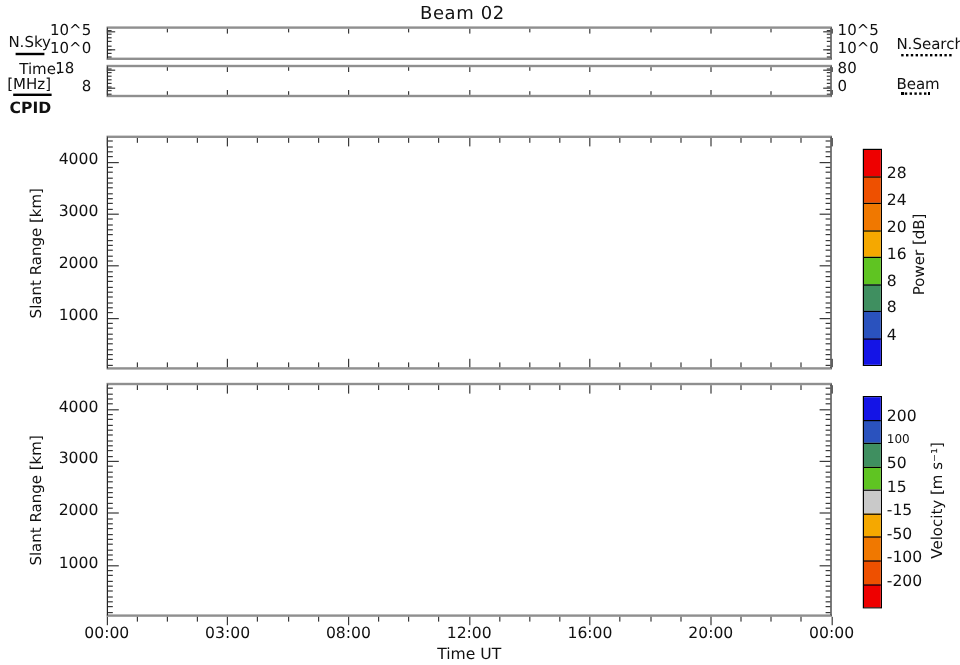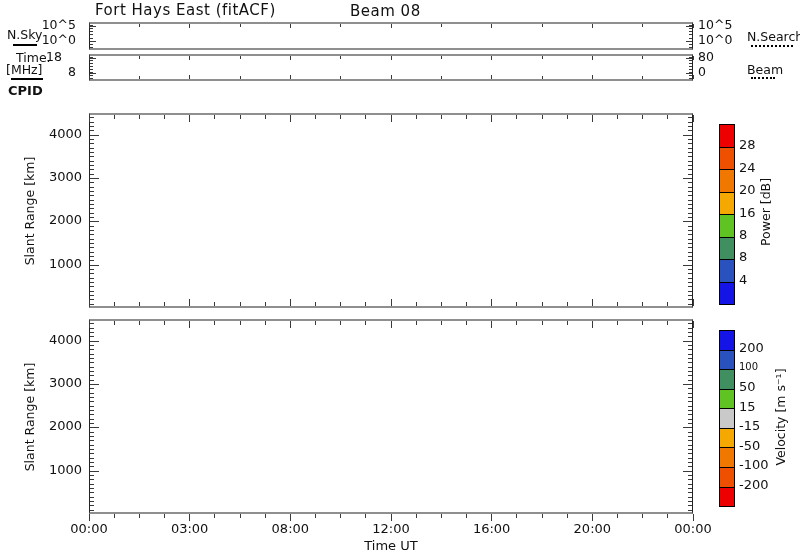--- a/index.html
+++ b/index.html
@@ -19,22 +19,21 @@
   .cbar-seg + .cbar-seg{border-top:1px solid #000;}
   .ytick-lbl{font-size:13px;text-align:right;}
   .sm-lbl{font-size:12.5px;}
   .xlbl{font-size:13px;text-align:center;width:60px;}
 </style>
 </head>
 <body>
 
 <div class="stage">
 
-  <div class="lbl" style="left:95px;top:2px;font-size:15px;letter-spacing:0.5px;">Fort Hays East (fitACF)</div>
-  <div class="lbl" style="left:350px;top:3px;font-size:15px;letter-spacing:0.5px;">Beam 08</div>
+  <div class="lbl" style="left:350px;top:3px;font-size:15px;letter-spacing:0.5px;">Beam 02</div>
 
   <div class="panel" style="left:89px;top:22px;width:604px;height:28px;"></div>
   <div class="panel" style="left:89px;top:54px;width:604px;height:27px;"></div>
 
   <div class="lbl sm-lbl" style="left:7px;top:28px;">N.Sky</div>
   <div class="key-solid" style="left:13px;top:44px;width:24px;"></div>
   <div class="lbl sm-lbl" style="left:16px;top:51px;">Time.</div>
   <div class="lbl sm-lbl" style="left:6px;top:63px;">[MHz]</div>
   <div class="key-solid" style="left:11px;top:78px;width:32px;"></div>
   <div class="lbl" style="left:8px;top:84px;font-size:13px;font-weight:700;">CPID</div>

